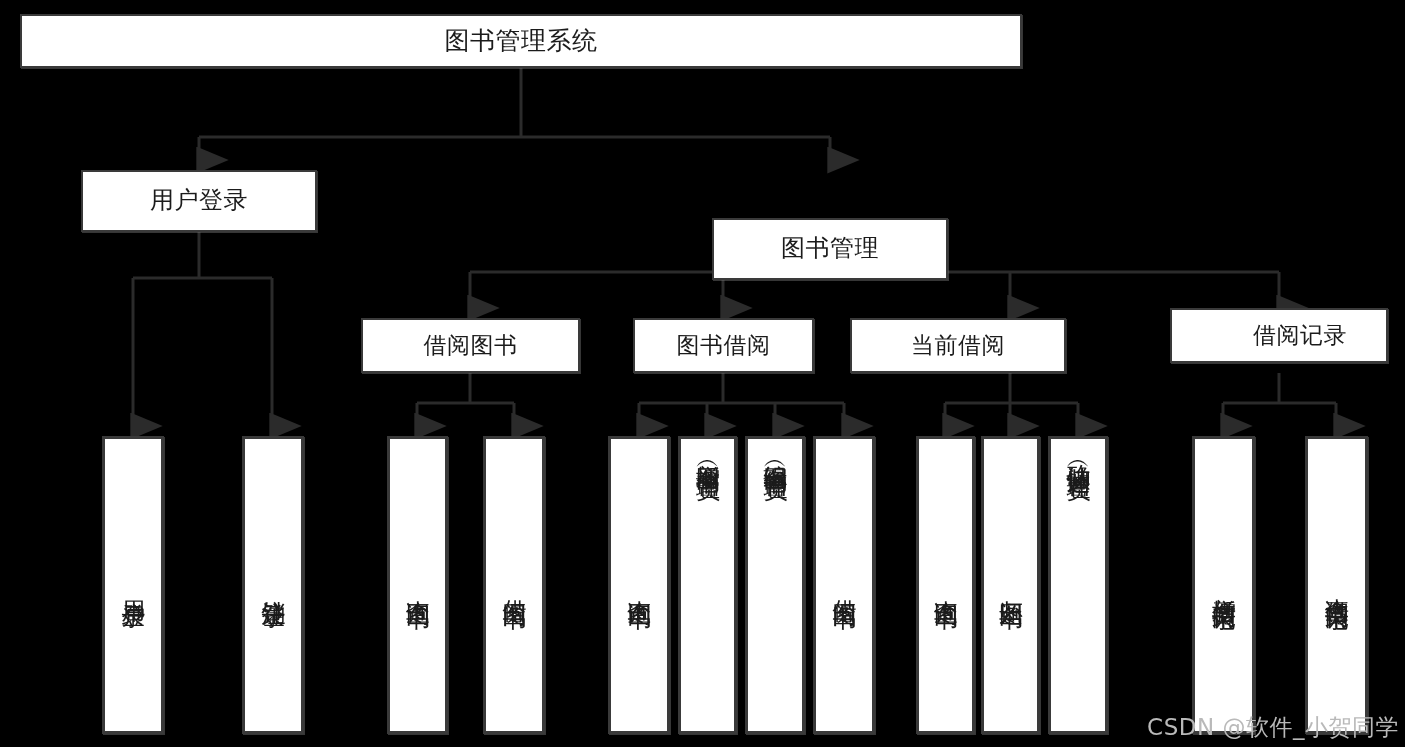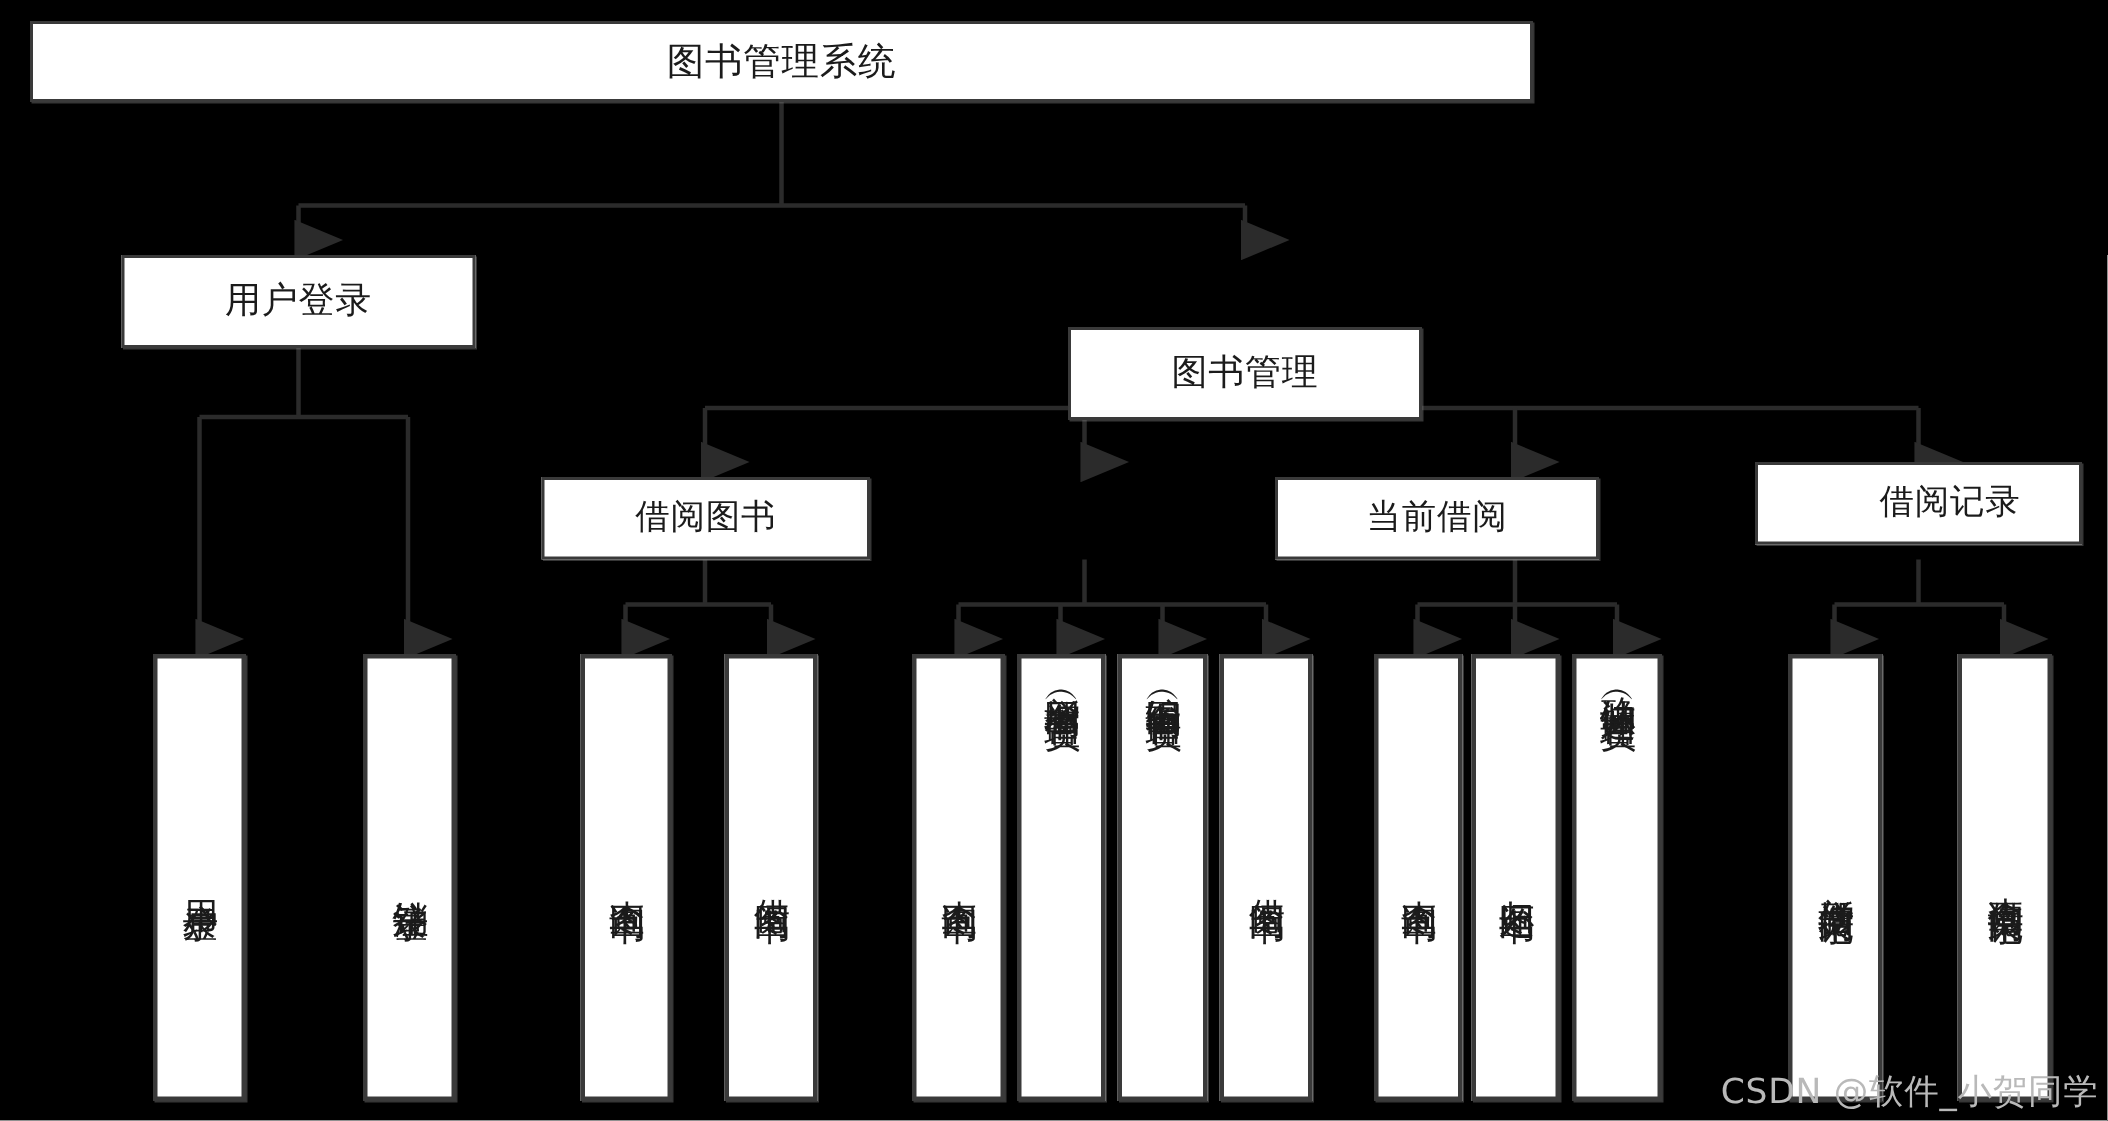--- a/index.html
+++ b/index.html
@@ -135,20 +135,23 @@
   <div class="node node-l2" style="left:81px; top:170px; width:236px; height:62px;">
     <span class="label">用户登录</span>
   </div>
   <div class="node node-l2" style="left:712px; top:170px; width:236px; height:62px;margin-top:48px;">
     <span class="label">图书管理</span>
   </div>
 
   <div class="node node-l3" style="left:361px; top:318px; width:219px; height:55px;">
     <span class="label">借阅图书</span>
   </div>
+  <div class="node node-l3" style="left:633px; top:318px; width:181px; height:55px;">
+    <span class="label">图书借阅</span>
+  </div>
   <div class="node node-l3" style="left:850px; top:318px; width:216px; height:55px;">
     <span class="label">当前借阅</span>
   </div>
   <div class="node node-l3" style="left:1170px; top:308px; width:218px; height:55px;padding-left:42px;">
     <span class="label">借阅记录</span>
   </div>
 
   <div class="node node-leaf" style="left:102px; top:436px; width:62px; height:298px;">
     <span class="label">用户登录</span>
   </div>

